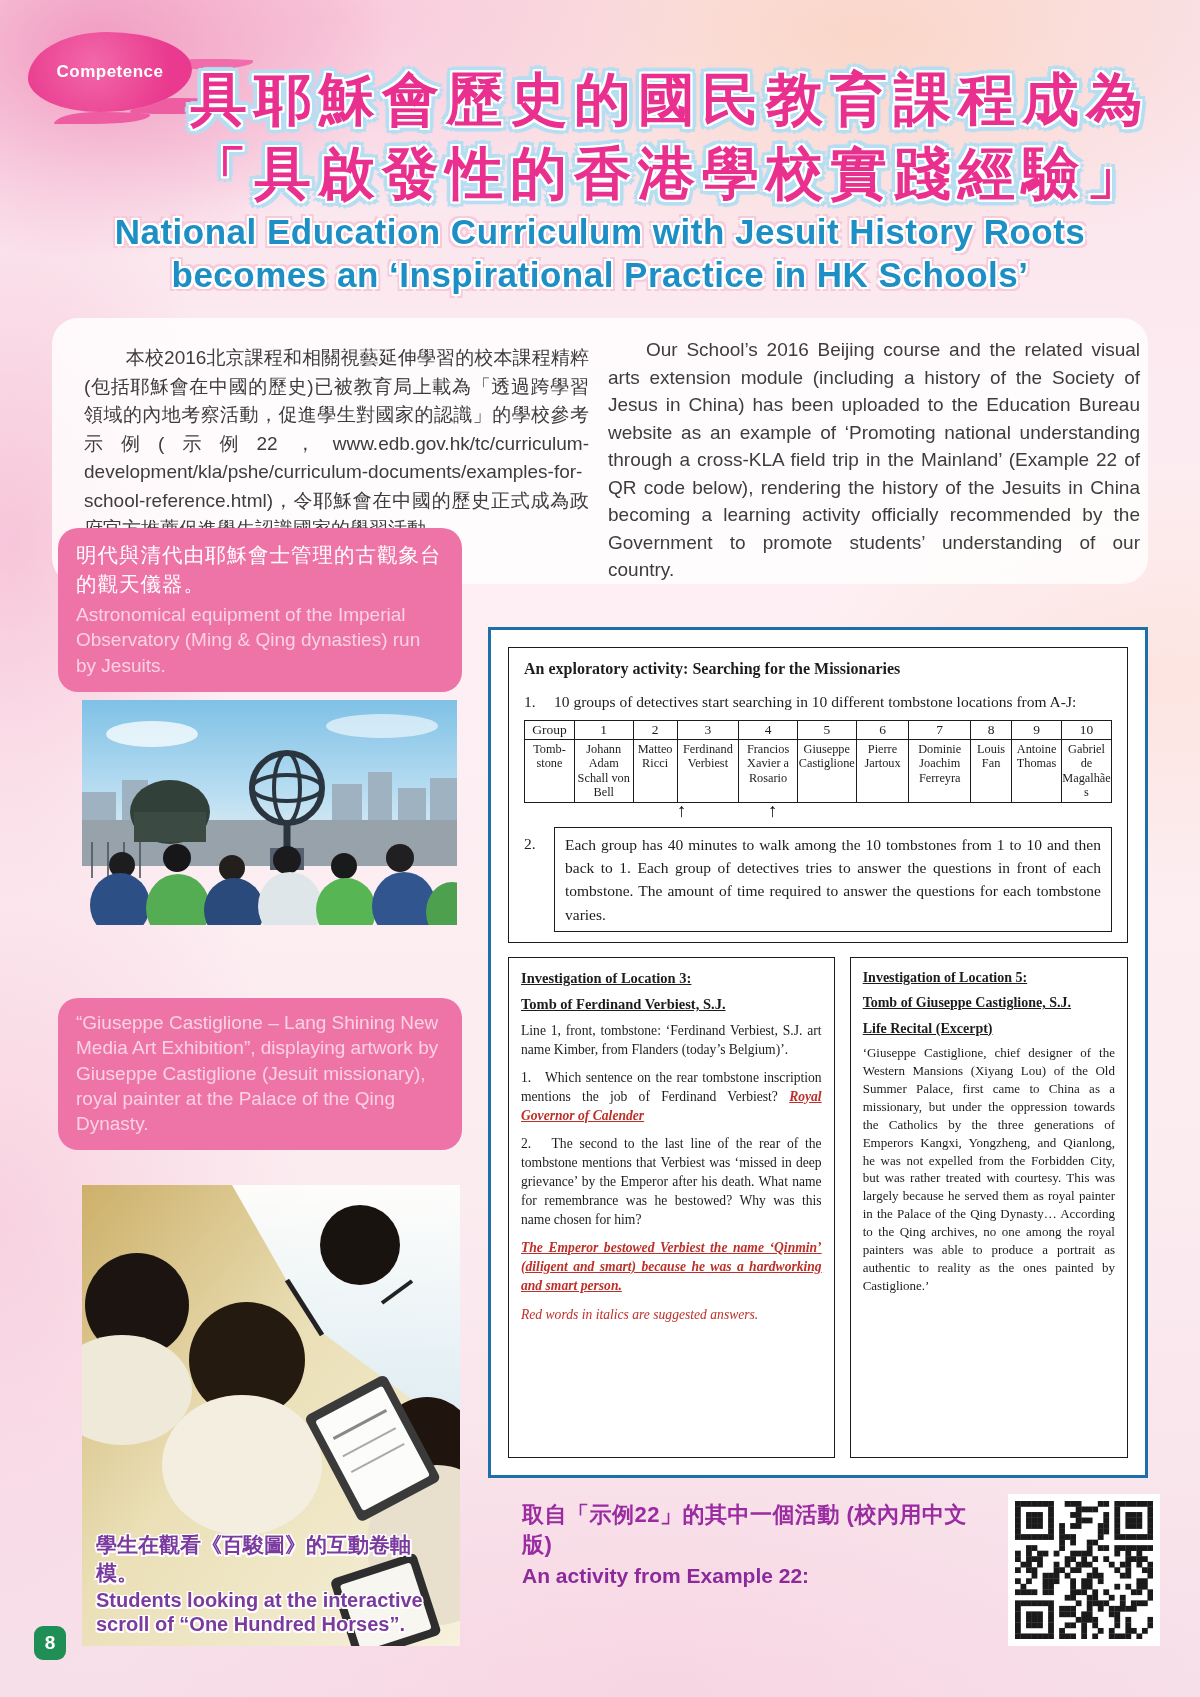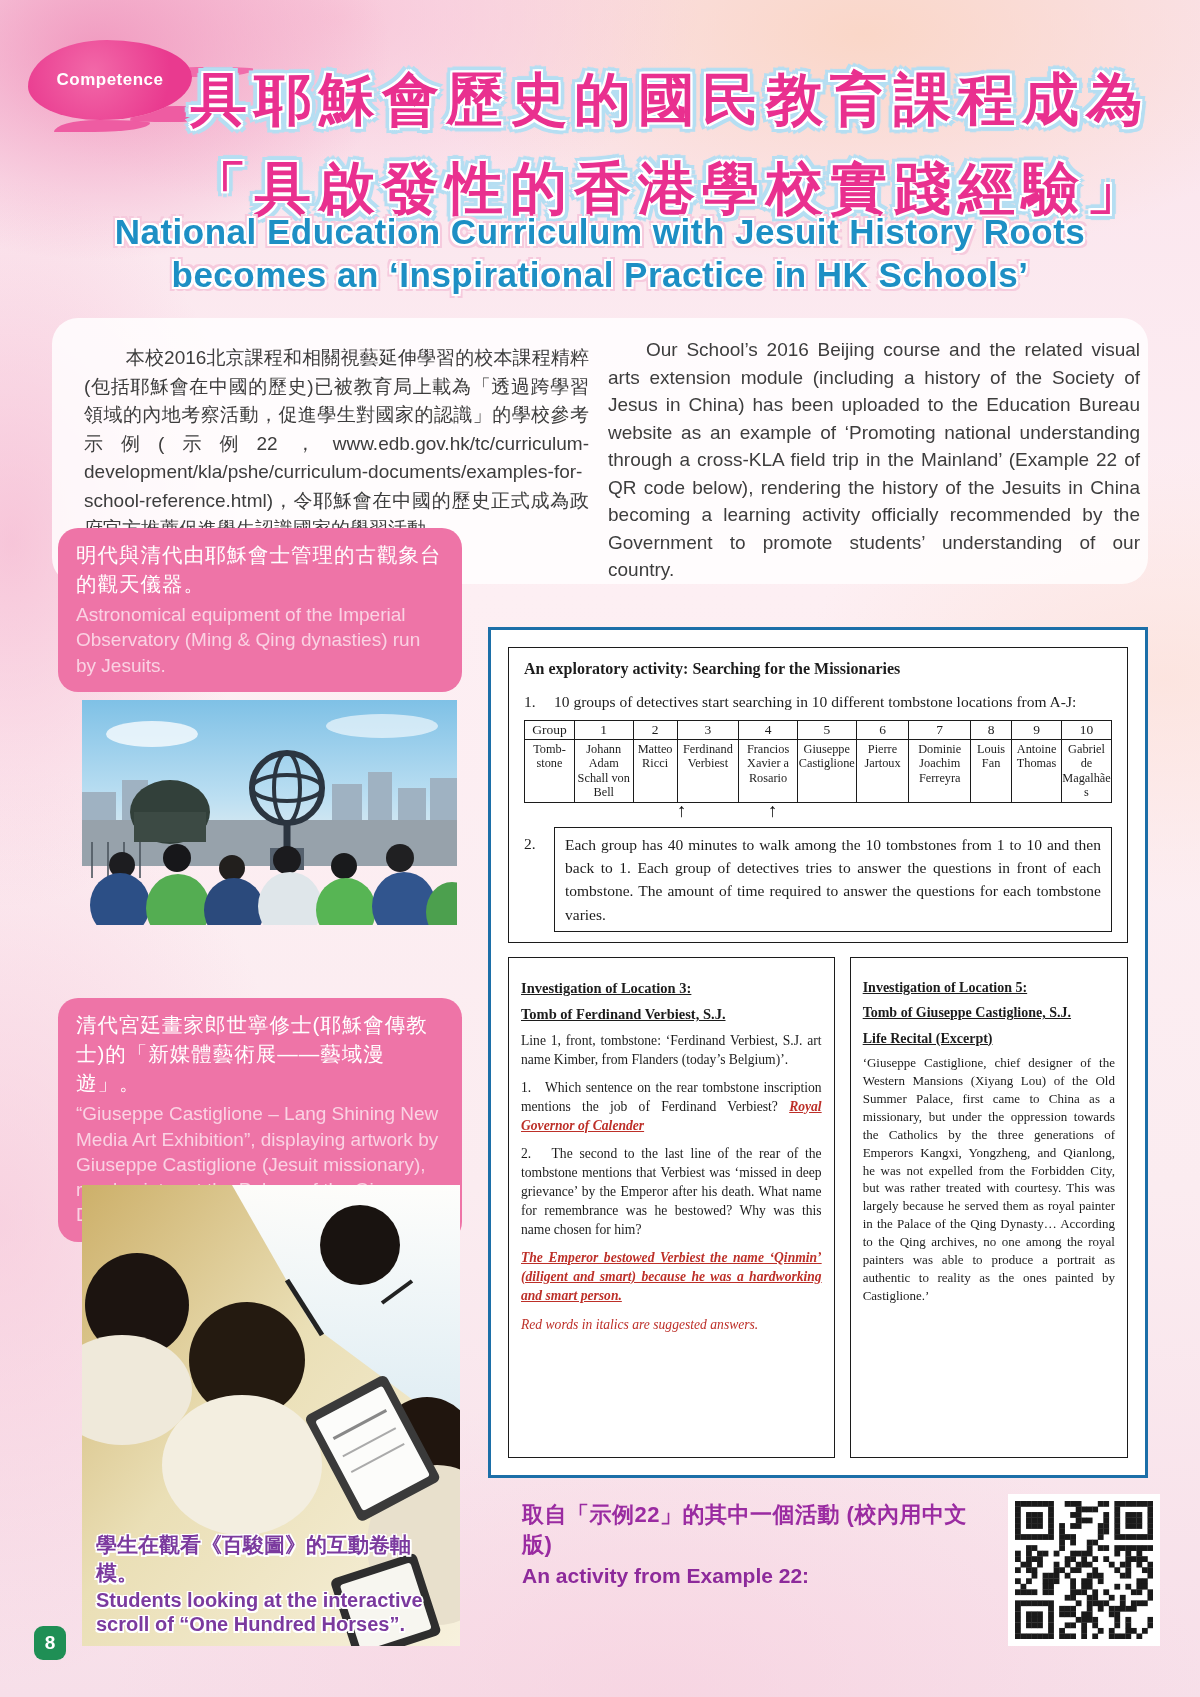--- a/index.html
+++ b/index.html
@@ -8,30 +8,30 @@
     background:
       radial-gradient(420px 300px at 8% 3%, rgba(240,148,188,.9), transparent 70%),
       radial-gradient(520px 280px at 28% 1%, rgba(248,196,215,.85), transparent 70%),
       radial-gradient(640px 320px at 72% 2%, rgba(250,214,198,.95), transparent 72%),
       radial-gradient(340px 520px at 1% 32%, rgba(243,170,200,.6), transparent 70%),
       radial-gradient(420px 640px at 0% 72%, rgba(246,193,214,.6), transparent 72%),
       radial-gradient(520px 320px at 97% 40%, rgba(252,226,219,.8), transparent 70%),
       radial-gradient(760px 420px at 55% 100%, rgba(247,206,221,.55), transparent 72%),
       linear-gradient(180deg,#fae3ec 0%,#fdeff3 35%,#fbecf0 70%,#f7dfe9 100%);}
   
-  .badge{position:absolute;left:28px;top:40px;width:164px;height:80px;display:flex;align-items:center;justify-content:center;
+  .badge{position:absolute;left:28px;top:32px;width:164px;height:80px;display:flex;align-items:center;justify-content:center;
     background:radial-gradient(circle at 40% 40%, #f268a8, #e93a8f 70%);
     border-radius:48% 52% 56% 44% / 58% 46% 54% 42%;
     box-shadow:70px 34px 0 -32px #ee5ca2, -8px 46px 0 -34px #ee5ca2, 96px -8px 0 -35px #f06cab;}
   .badge span{color:#fff;font-weight:bold;font-size:17px;letter-spacing:.5px;}
   .zh-title{position:absolute;left:150px;width:1040px;margin:0;text-align:center;font-weight:900;
     font-size:57px;letter-spacing:7px;color:#e9308f;
     text-shadow:2px 0 0 #fff,-2px 0 0 #fff,0 2px 0 #fff,0 -2px 0 #fff,2px 2px 0 #fff,-2px 2px 0 #fff,2px -2px 0 #fff,-2px -2px 0 #fff,
       5px 5px 0 #b5def2,-5px 5px 0 #b5def2,5px -5px 0 #b5def2,-5px -5px 0 #b5def2,0 6px 1px #b5def2,0 -6px 1px #b5def2,6px 0 1px #b5def2,-6px 0 1px #b5def2;}
-  .zh1{top:62px;} .zh2{top:136px;margin-top:15px;}
+  .zh1{top:62px;} .zh2{top:136px;}
   .en-title{position:absolute;left:40px;width:1120px;margin:0;text-align:center;font-weight:bold;
     font-size:35px;color:#1d8fc4;letter-spacing:.5px;
     text-shadow:2px 0 0 #fff,-2px 0 0 #fff,0 2px 0 #fff,0 -2px 0 #fff,2px 2px 0 #fff,-2px 2px 0 #fff,2px -2px 0 #fff,-2px -2px 0 #fff,
       4px 4px 0 #f6cadd,-4px 4px 0 #f6cadd,4px -4px 0 #f6cadd,-4px -4px 0 #f6cadd;}
   .en1{top:212px;} .en2{top:255px;}
   
   .intro-panel{position:absolute;left:52px;top:318px;width:1096px;height:266px;background:rgba(255,255,255,.82);border-radius:26px;}
   .intro-zh{position:absolute;left:76px;top:336px;width:505px;margin:8px;font-size:19px;line-height:1.5;color:#3d3d3d;text-align:justify;text-indent:2.2em;}
   .intro-en{position:absolute;left:608px;top:336px;width:532px;margin:0;font-size:19px;line-height:1.45;color:#3d3d3d;text-align:justify;text-indent:2em;}
   
@@ -60,21 +60,21 @@
   .tomb-table{border-collapse:collapse;width:100%;table-layout:fixed;font-size:12.3px;line-height:1.18;}
   .tomb-table td{border:1.4px solid #1c1c1c;text-align:center;padding:2px 0;vertical-align:top;word-wrap:break-word;}
   .tomb-table .hd{font-size:13.5px;padding:1px;text-align:center;}
   .arrows{position:relative;height:24px;}
   .arrow{position:absolute;top:-3px;font-size:19px;font-weight:bold;color:#111;}
   .a1{left:26%;} .a2{left:41.5%;}
   .act-item2{display:flex;font-size:15.5px;line-height:1.5;}
   .act-item2 .num{width:30px;flex:none;padding-top:5px;}
   .act-item2 .boxed{border:1.4px solid #1c1c1c;padding:5px 10px;text-align:justify;flex:1;}
   .inv-row{display:flex;gap:15px;margin-top:14px;flex:1;}
-  .inv{border:1.6px solid #1c1c1c;box-sizing:border-box;padding:20px 12px;overflow:hidden;}
+  .inv{border:1.6px solid #1c1c1c;box-sizing:border-box;padding:10px 12px;overflow:hidden;}
   .inv3{width:54%;font-size:13.6px;line-height:1.4;}
   .inv5{width:46%;font-size:13px;line-height:1.38;}
   .inv-h{margin:0 0 6px 0;font-weight:bold;text-decoration:underline;}
   .inv3 .inv-h{font-size:14.5px;} .inv5 .inv-h{font-size:14px;}
   .inv-p{margin:0 0 9px 0;text-align:justify;}
   .ans{color:#bd2f28;font-weight:bold;font-style:italic;text-decoration:underline;}
   .ans-block{margin:0 0 10px 0;color:#bd2f28;font-weight:bold;font-style:italic;text-decoration:underline;text-align:justify;}
   .note{margin:4px 0 0 0;color:#bd2f28;font-style:italic;}
   
   .src{position:absolute;left:522px;top:1500px;width:470px;}
@@ -158,21 +158,20 @@
         <ellipse cx="152" cy="210" rx="30" ry="32" fill="#2b4a7c"></ellipse>
         <ellipse cx="208" cy="206" rx="32" ry="34" fill="#dfe6ea"></ellipse>
         <ellipse cx="264" cy="210" rx="30" ry="32" fill="#57b554"></ellipse>
         <ellipse cx="322" cy="206" rx="32" ry="34" fill="#31558e"></ellipse>
         <ellipse cx="370" cy="212" rx="26" ry="30" fill="#4ca04e"></ellipse>
       </g>
     </svg>
   </div>
 
   <div class="cap cap2">
-    <p class="cap-zh">清代宮廷畫家郎世寧修士(耶穌會傳教士)的「新媒體藝術展——藝域漫遊」。</p>
     <p class="cap-en">“Giuseppe Castiglione – Lang Shining New Media Art Exhibition”, displaying artwork by Giuseppe Castiglione (Jesuit missionary), royal painter at the Palace of the Qing Dynasty.</p>
   </div>
 
   <div class="photo photo2">
     <svg width="378" height="461" viewBox="0 0 378 461" xmlns="http://www.w3.org/2000/svg">
       <defs>
         <linearGradient id="warm" x1="0" y1="0" x2="1" y2="1">
           <stop offset="0" stop-color="#cdb06a"></stop>
             <stop offset=".45" stop-color="#eadfb6"></stop>
             <stop offset="1" stop-color="#f7f1dd"></stop>

